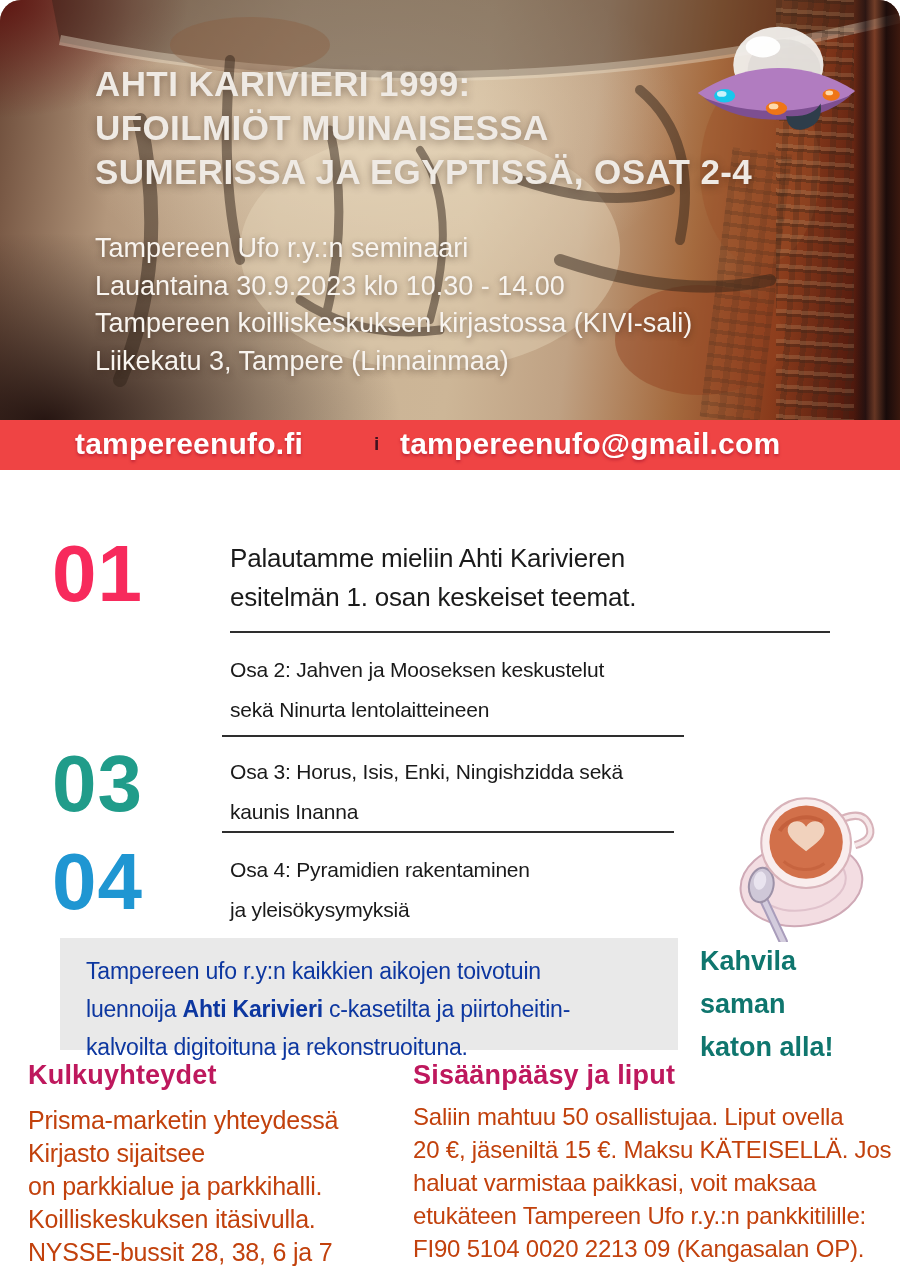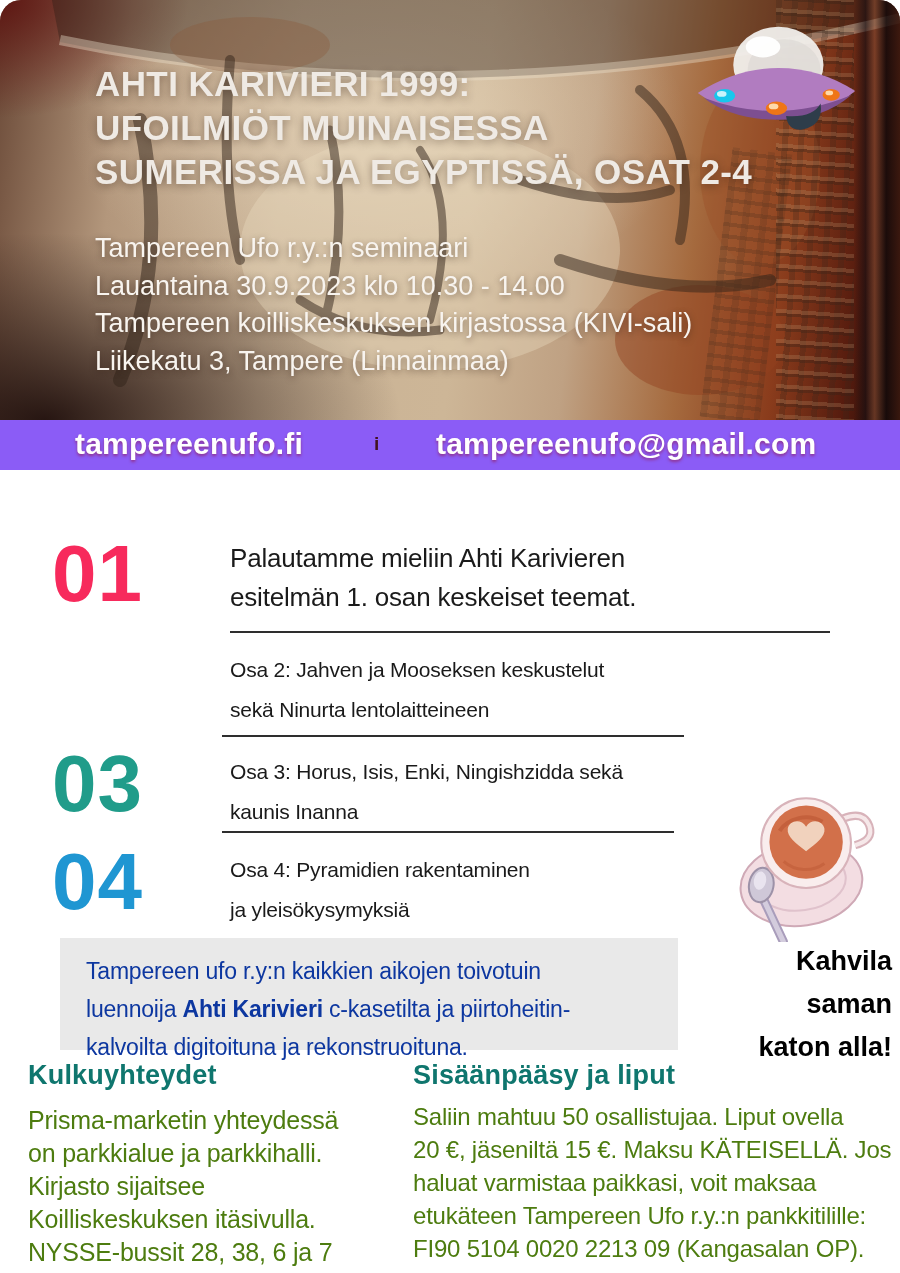--- a/index.html
+++ b/index.html
@@ -39,27 +39,27 @@
     font-size:35px;line-height:44px;font-weight:600;color:#efeae4;letter-spacing:.4px;
     text-shadow:0 2px 8px rgba(50,30,20,.45);
   }
   .hero-details{
     position:absolute;left:95px;top:230px;z-index:3;
     font-size:27px;line-height:37.5px;font-weight:500;color:#f8f4ef;
     text-shadow:0 2px 6px rgba(50,30,20,.5);
   }
   .ufo{position:absolute;left:693px;top:20px;z-index:4;}
   
-  .banner{position:absolute;top:420px;left:0;width:900px;height:50px;background:#8b5cf6;z-index:5;}
+  .banner{position:absolute;top:420px;left:0;width:900px;height:50px;background:#ef4444;z-index:5;}
   .banner .site,.banner .email{
     position:absolute;top:7px;font-size:30px;font-weight:800;color:#ffffff;
     text-shadow:0 2px 3px rgba(150,10,40,.5);letter-spacing:.2px;
   }
   .banner .site{left:75px;}
-  .banner .email{left:436px;}
+  .banner .email{left:400px;}
   .banner .sep{position:absolute;left:374px;top:13px;font-size:19px;font-weight:700;color:#41121f;}
   
   .num{position:absolute;left:52px;font-size:80px;line-height:80px;font-weight:800;letter-spacing:1px;}
   .num1{top:534px;color:#F72A5C}
   .num2{top:640px;color:#F6A02C}
   .num3{top:744px;color:#209C8A}
   .num4{top:842px;color:#1F96D2}
   .agenda-heading{position:absolute;left:230px;top:494px;font-size:28px;font-weight:800;color:#101010;letter-spacing:.2px;}
   .item-lines{position:absolute;left:230px;font-size:21px;line-height:40px;color:#1a1a1a;white-space:nowrap;letter-spacing:-.2px;}
   .lines1{top:539px;font-size:26px;line-height:39px;}
@@ -73,26 +73,26 @@
   
   .highlight{
     position:absolute;left:60px;top:938px;width:618px;height:112px;background:#E9E9E9;
     color:#0D37A0;font-size:23px;line-height:38px;font-weight:500;
     padding:14px 0 0 26px;box-sizing:border-box;white-space:nowrap;letter-spacing:-.2px;
   }
   .highlight b{font-weight:800;}
   
   .coffee{position:absolute;left:722px;top:784px;z-index:2;}
   .cafe{
-    position:absolute;left:700px;top:940px;width:192px;text-align:right;
-    font-size:27px;line-height:43px;font-weight:700;color:#000000;
-  }
-  
-  .bottom-heading{position:absolute;top:1060px;font-size:27px;font-weight:800;color:#0f766e;letter-spacing:.2px;}
-  .bottom-body{position:absolute;font-size:25px;line-height:33px;color:#4d7c0f;white-space:nowrap;letter-spacing:-.2px;}
+    position:absolute;left:700px;top:940px;width:192px;text-align:left;
+    font-size:27px;line-height:43px;font-weight:700;color:#0f766e;
+  }
+  
+  .bottom-heading{position:absolute;top:1060px;font-size:27px;font-weight:800;color:#be185d;letter-spacing:.2px;}
+  .bottom-body{position:absolute;font-size:25px;line-height:33px;color:#c2410c;white-space:nowrap;letter-spacing:-.2px;}
   .col-left{left:28px;}
   .col-right{left:387px;margin-left:26px;}
   .body-left{top:1104px;}
   .body-right{top:1100px;font-size:24px;}
 </style>
 </head>
 <body>
 
 <div class="poster">
 
@@ -206,22 +206,22 @@
   </svg>
   <div class="cafe">
     <div>Kahvila</div>
     <div>saman</div>
     <div>katon alla!</div>
   </div>
 
   <div class="bottom-heading col-left">Kulkuyhteydet</div>
   <div class="bottom-body col-left body-left">
     <div>Prisma-marketin yhteydessä</div>
+    <div>Kirjasto sijaitsee</div>
     <div>on parkkialue ja parkkihalli.</div>
-    <div>Kirjasto sijaitsee</div>
     <div>Koilliskeskuksen itäsivulla.</div>
     <div>NYSSE-bussit 28, 38, 6 ja 7</div>
   </div>
 
   <div class="bottom-heading col-right">Sisäänpääsy ja liput</div>
   <div class="bottom-body col-right body-right">
     <div>Saliin mahtuu 50 osallistujaa. Liput ovella</div>
     <div>20 €, jäseniltä 15 €. Maksu KÄTEISELLÄ. Jos</div>
     <div>haluat varmistaa paikkasi, voit maksaa</div>
     <div>etukäteen Tampereen Ufo r.y.:n pankkitilille:</div>

